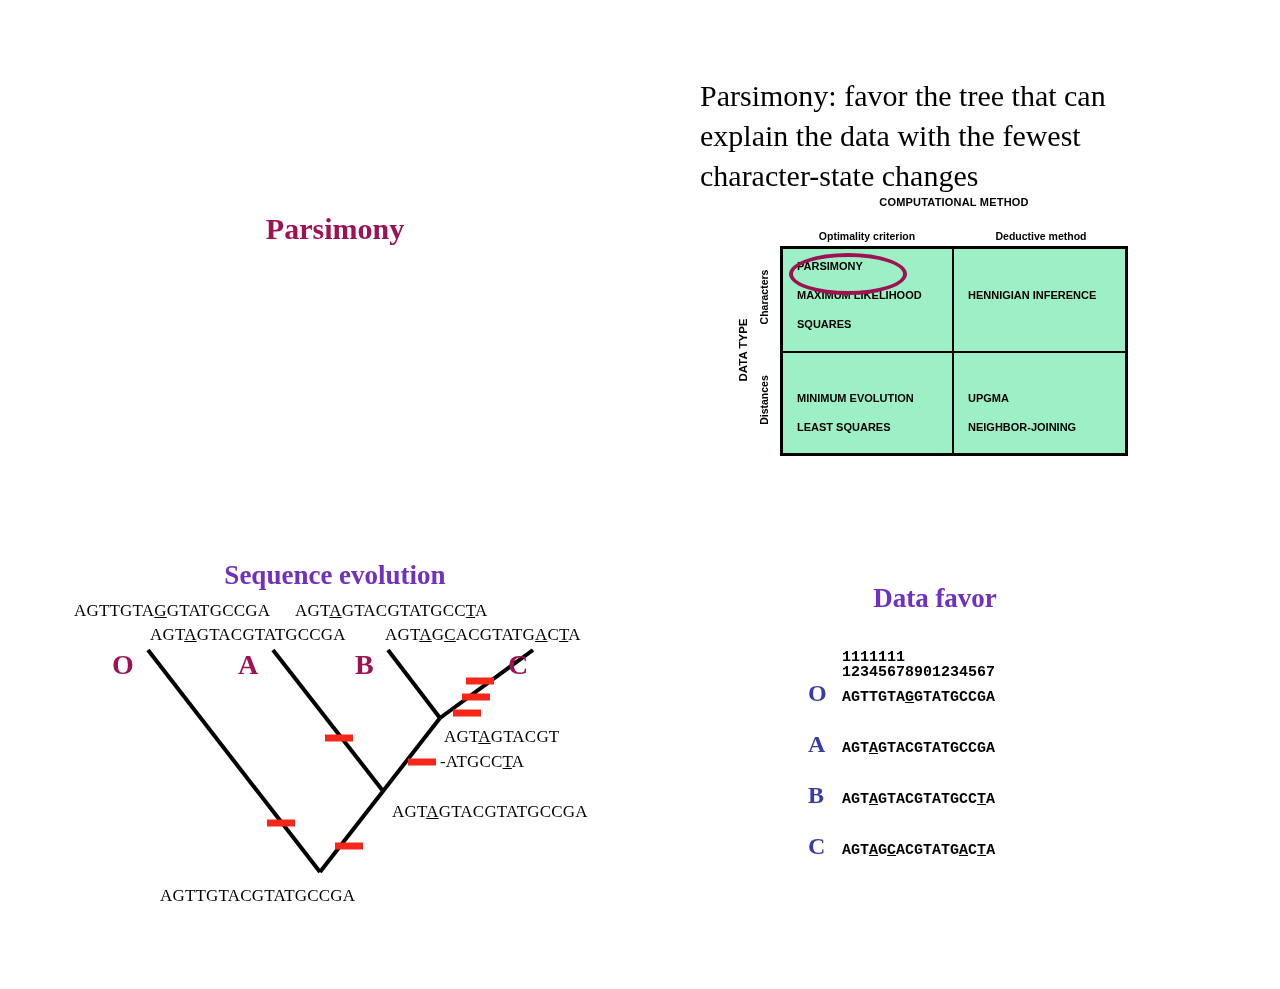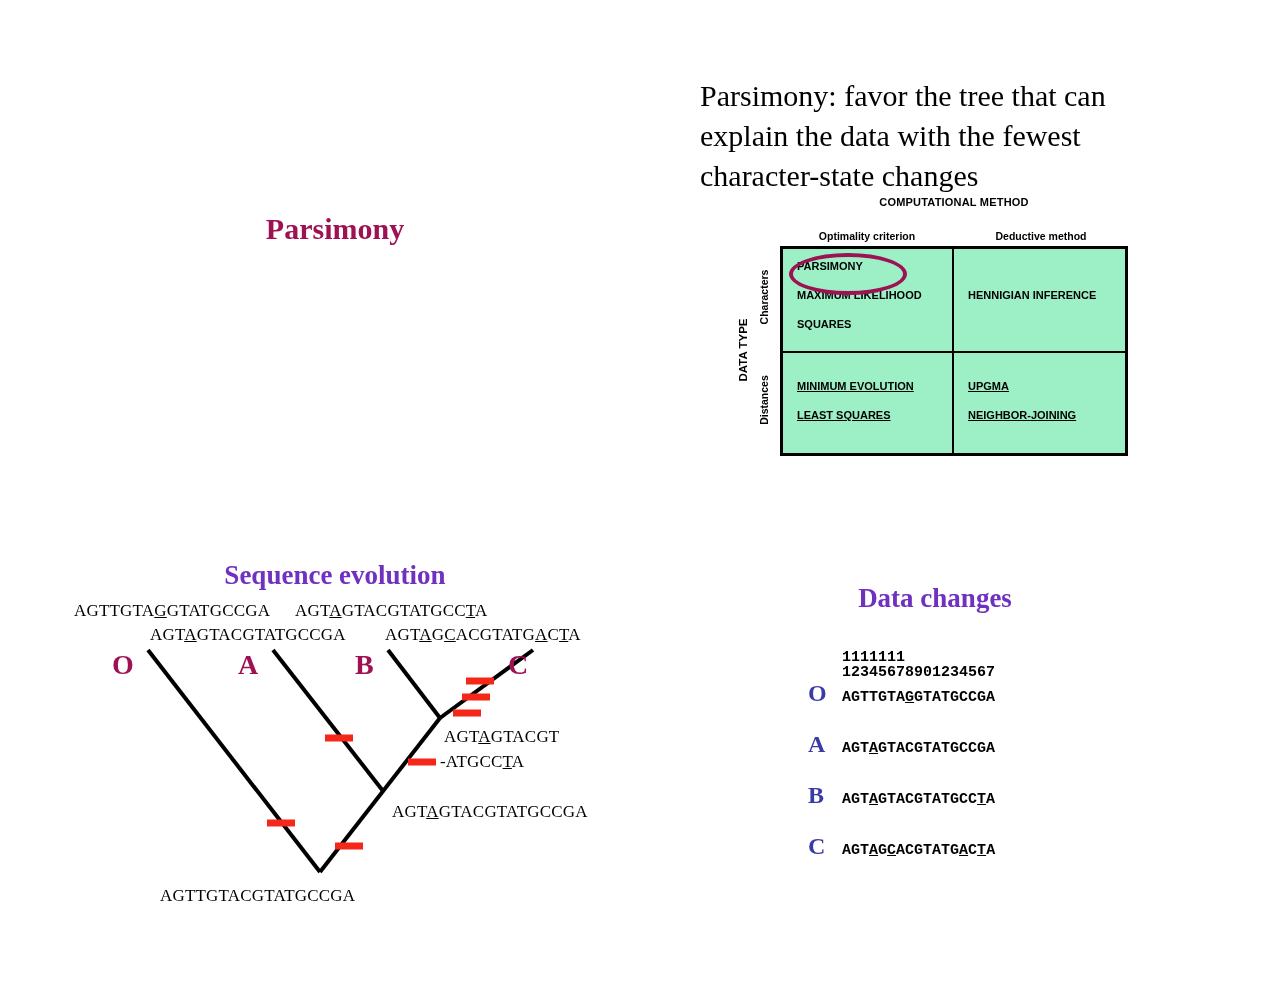--- a/index.html
+++ b/index.html
@@ -113,21 +113,21 @@
   .cell.b-bottom { border-bottom: 2px solid #000; }
   .cell .item {
     font-family: "Liberation Sans", sans-serif;
     font-weight: bold;
     font-size: 11px;
     color: #000;
     margin-bottom: 17px;
     white-space: nowrap;
   }
   .cell.mid { padding-top: 40px; }
-  .cell.low { padding-top: 27px; text-decoration: underline; }
+  .cell.low { padding-top: 39px; }
   #parsimony-ellipse {
     position: absolute;
     left: 6px; top: 4px;
     width: 118px; height: 42px;
     border: 4px solid #9e1152;
     border-radius: 50%;
     box-sizing: border-box;
     pointer-events: none;
   }
 
@@ -270,21 +270,21 @@
 <div class="abs taxon" style="left:112px; top:649px;">O</div>
 <div class="abs taxon" style="left:238px; top:649px;">A</div>
 <div class="abs taxon" style="left:355px; top:649px;">B</div>
 <div class="abs taxon" style="left:508px; top:649px;">C</div>
 
 <div class="abs seqtext" style="left:444px; top:727px;"><span>AGT<span style="text-decoration:underline">A</span>GTACGT</span></div>
 <div class="abs seqtext" style="left:440px; top:752px;"><span>-ATGCC<span style="text-decoration:underline">T</span>A</span></div>
 <div class="abs seqtext" style="left:392px; top:802px;"><span>AGT<span style="text-decoration:underline">A</span>GTACGTATGCCGA</span></div>
 <div class="abs seqtext" style="left:160px; top:886px;"><span>AGTTGTACGTATGCCGA</span></div>
 
-<div class="abs" id="matrix-title">Data changes</div>
+<div class="abs" id="matrix-title">Data favor</div>
 <div class="abs" id="matrix">
   <div class="ruler tens">1111111</div>
   <div class="ruler">12345678901234567</div>
   <div class="mrow">
     <div class="mlabel">O</div>
     <div class="mseq">AGTTGTA<span style="text-decoration:underline">G</span>GTATGCCGA</div>
   </div>
   <div class="mrow">
     <div class="mlabel">A</div>
     <div class="mseq">AGT<span style="text-decoration:underline">A</span>GTACGTATGCCGA</div>

